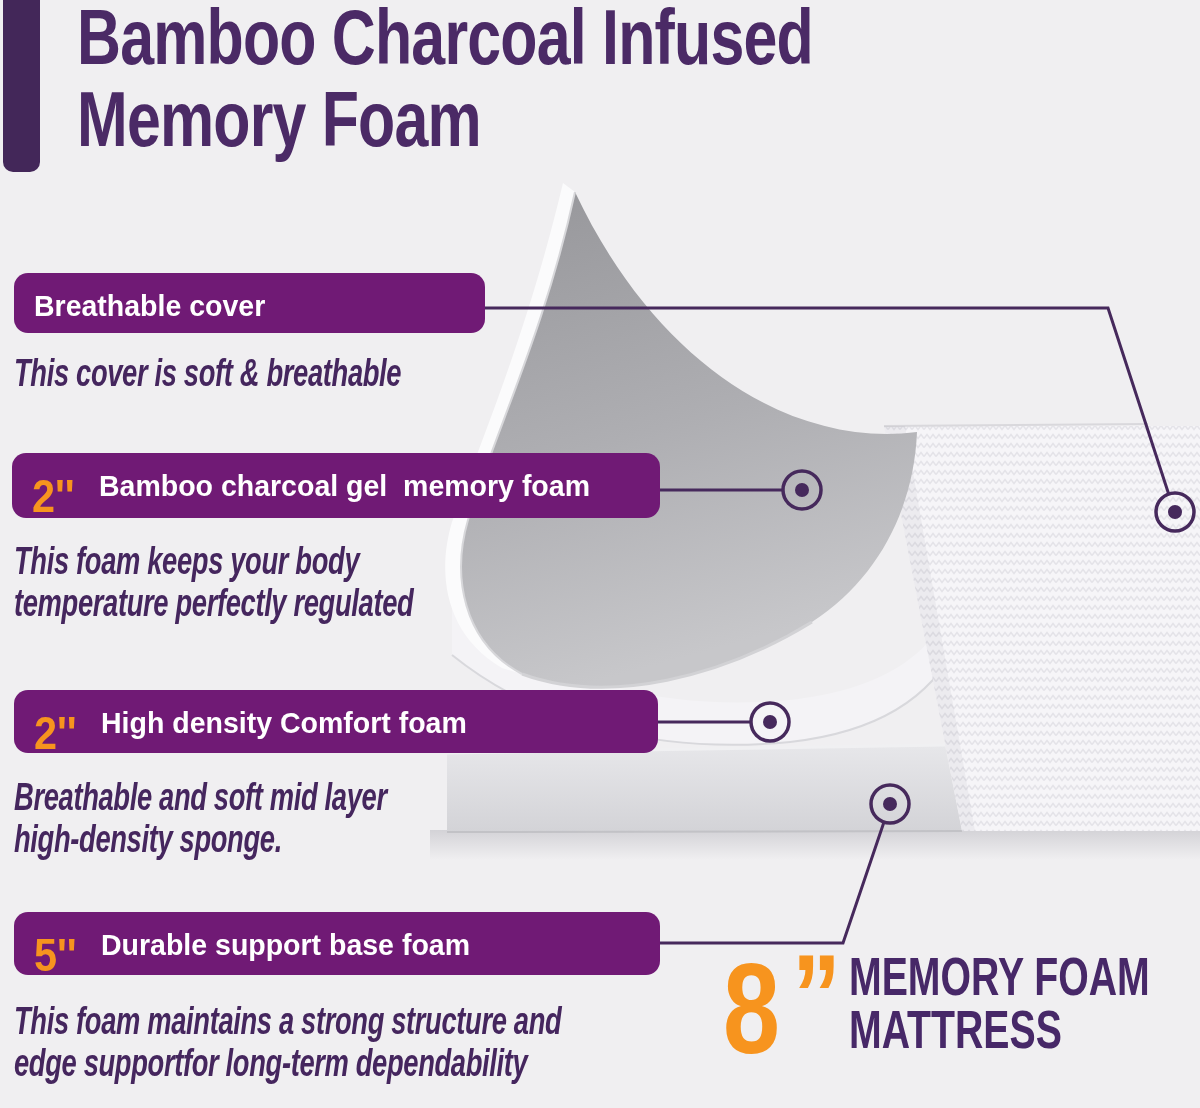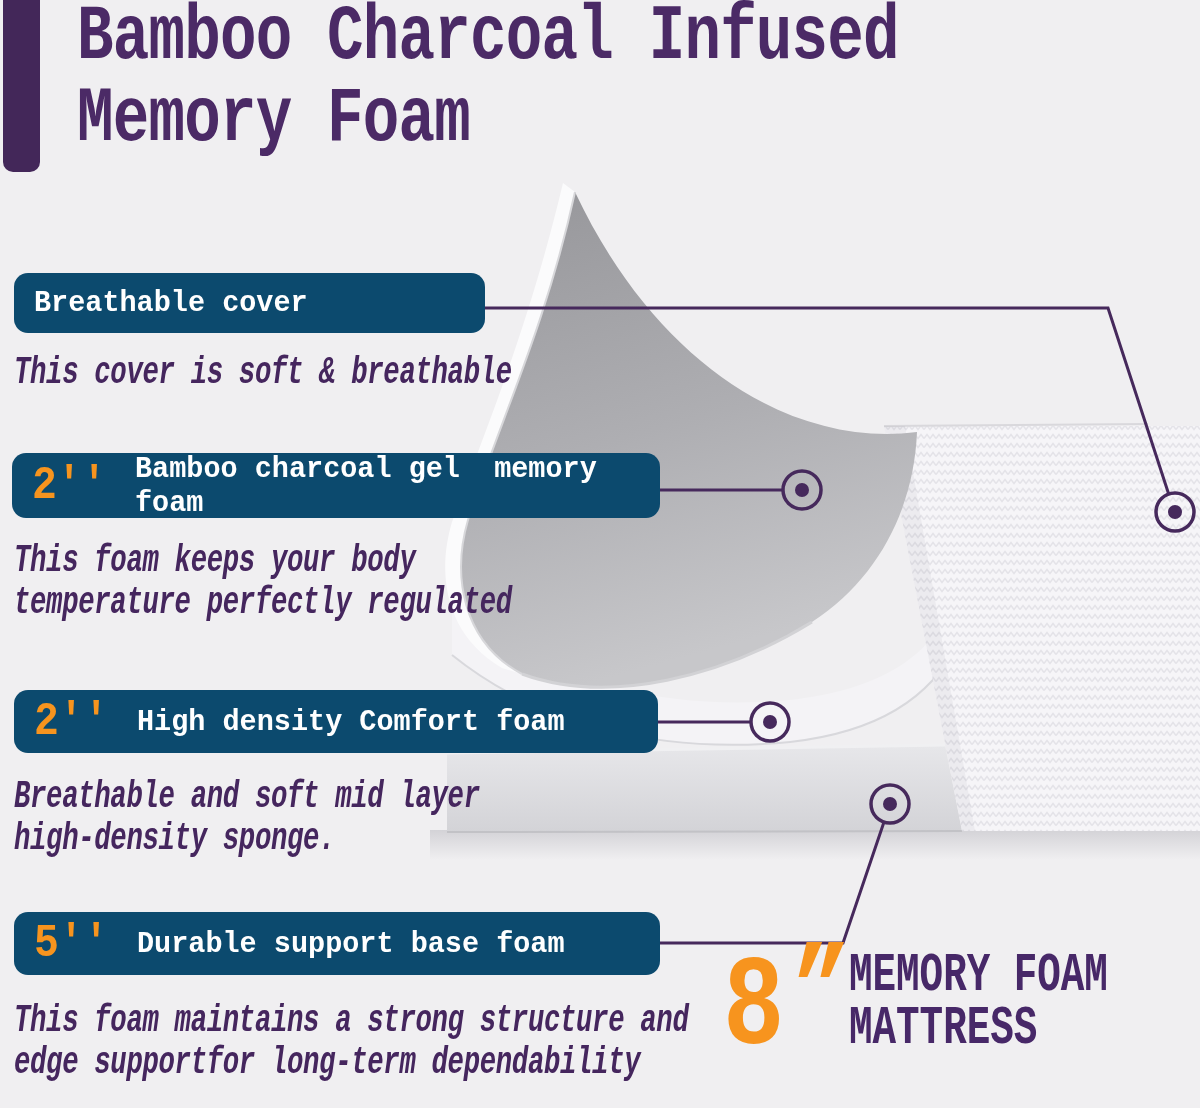--- a/index.html
+++ b/index.html
@@ -1,32 +1,32 @@
 <!DOCTYPE html>
 <html><head>
 <meta charset="utf-8">
 <style>
   html,body{margin:0;padding:0;background:#f0eff1;}
   .canvas{
     position:relative;width:1200px;height:1084px;overflow:hidden;
-    background:#f0eff1;font-family:Liberation Mono, monospace;
+    background:#f0eff1;font-family:Liberation Sans, sans-serif;
   }
   .illustration{position:absolute;left:0;top:0;width:1200px;height:1108px;}
 
   
   .accent-bar{position:absolute;left:3px;top:0;width:37px;height:172px;
     background:#432759;border-radius:0 0 10px 10px;}
   .title-line{position:absolute;left:77px;font-size:78px;font-weight:bold;color:#4b2a66;
     letter-spacing:-1px;line-height:82px;white-space:nowrap;
     transform:scaleX(0.78);transform-origin:left top;}
   .t1{top:-4px;} .t2{top:78px;}
 
   
-  .banner{position:absolute;background:#0c4a6e;border-radius:14px;display:flex;
-    align-items:center;padding:8px 20px;box-sizing:border-box;color:#ffffff;}
+  .banner{position:absolute;background:#701a75;border-radius:14px;display:flex;
+    align-items:flex-start;padding:16px 20px;box-sizing:border-box;color:#ffffff;}
   .banner .size{color:#f7941e;font-size:46px;font-weight:bold;margin-right:20px;
     transform:scaleX(0.9);transform-origin:left center;white-space:nowrap;}
   .banner .size:empty{display:none;margin:0;}
   .banner .label{font-size:30px;font-weight:bold;white-space:pre-wrap;
     transform:scaleX(0.95);transform-origin:left center;}
   .b1{left:14px;top:273px;width:471px;height:60px;}
   .b2{left:12px;top:453px;width:648px;height:65px;}
   .b3{left:14px;top:690px;width:644px;height:63px;}
   .b4{left:14px;top:912px;width:646px;height:63px;}
 

